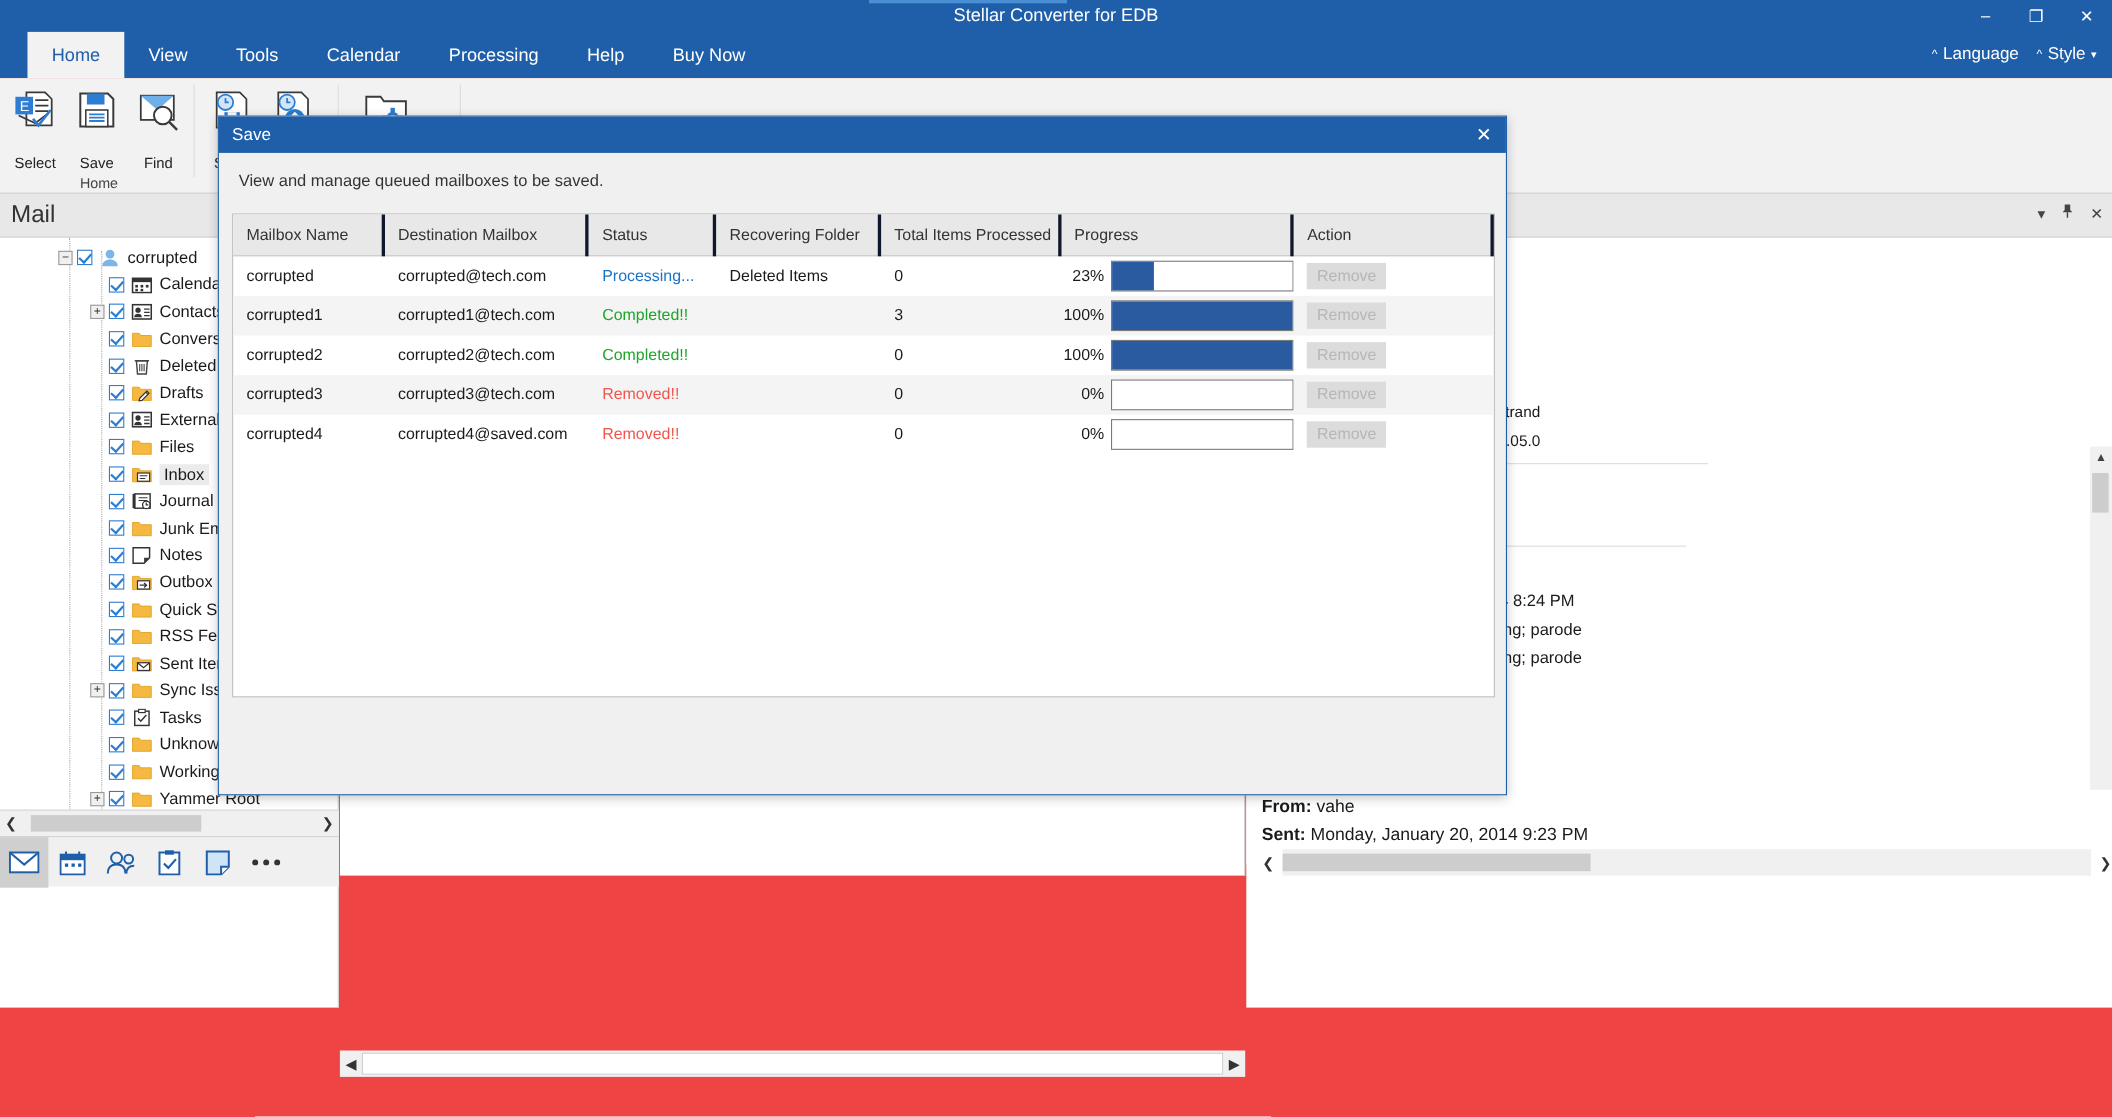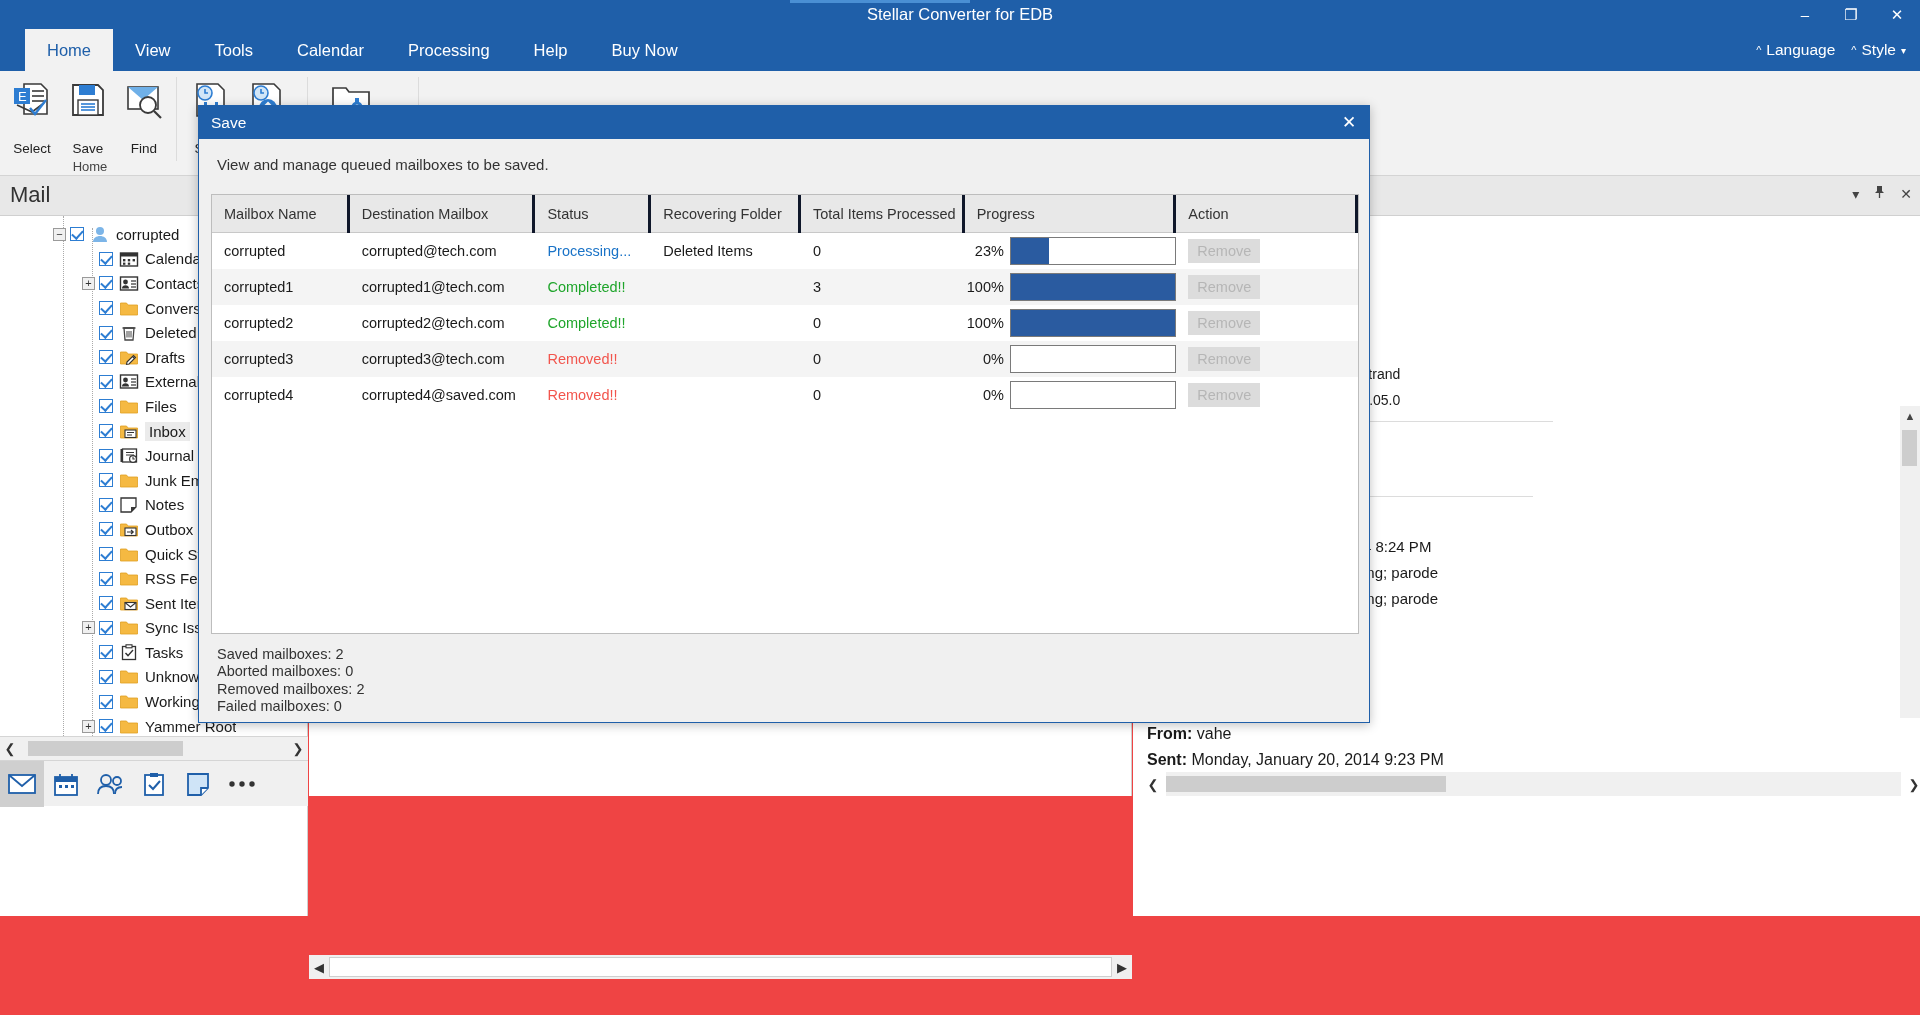--- a/index.html
+++ b/index.html
@@ -808,21 +808,15 @@
                 <div class="pfill" style="width: 0%; background: rgb(42, 91, 160);"></div>
               </div>
             </div>
             <div class="td" style="width: 182px;">
               <button class="rembtn" disabled="">Remove</button>
             </div>
           </div>
         </div>
     </div>
 
-    <div class="dlg-summary" id="summary-host">
-        <div>Saved mailboxes: 2</div>
-        <div>Aborted mailboxes: 0</div>
-        <div>Removed mailboxes: 2</div>
-        <div>Failed mailboxes: 0</div>
-      </div>
   </div>
 
 </div>
 
 </body></html>

